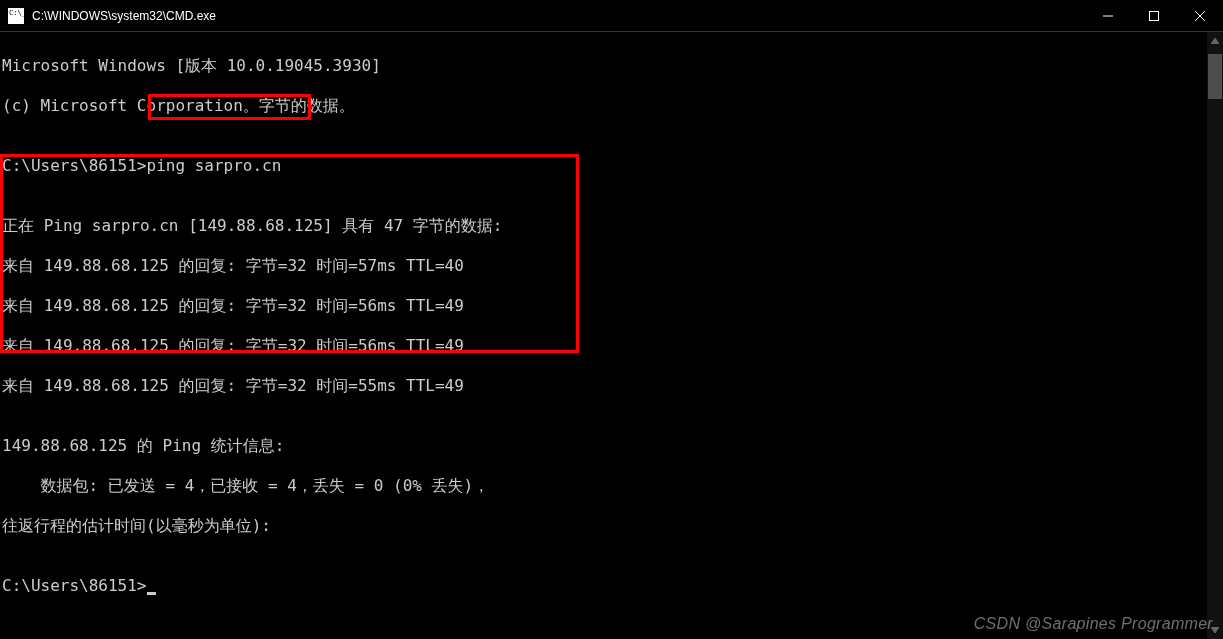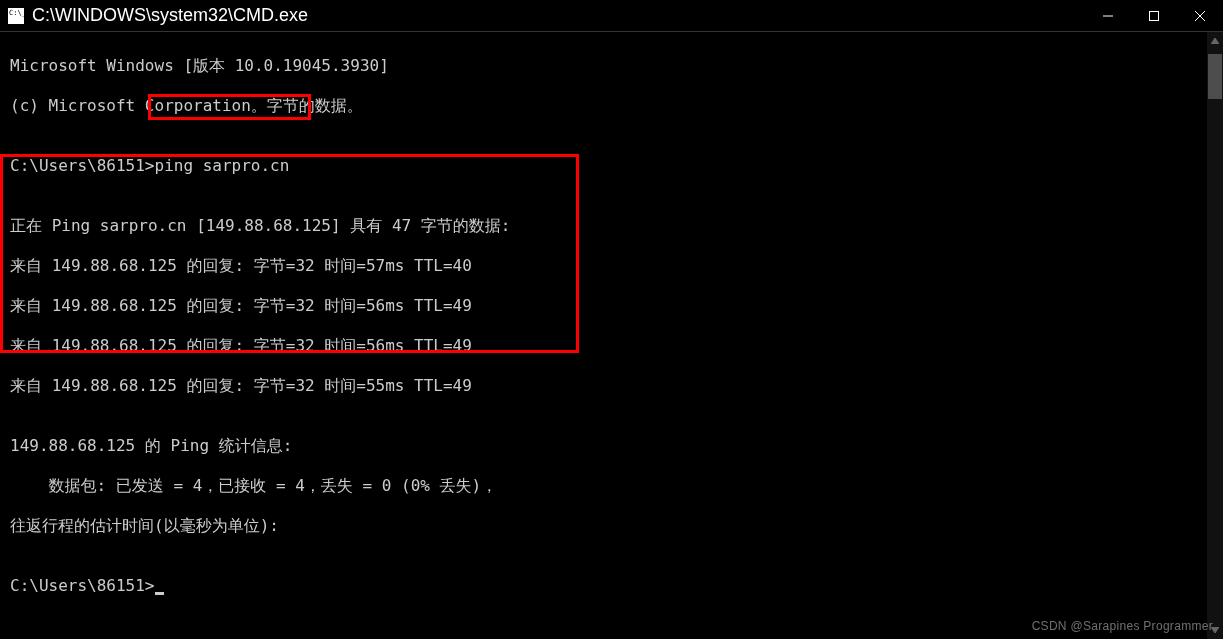--- a/index.html
+++ b/index.html
@@ -36,21 +36,21 @@
       position: absolute;
       font-size: 7px;
       color: #000;
       top: 2px;
       left: 1px;
       line-height: 6px;
       font-family: monospace;
     }
     .title-text {
       color: #fff;
-      font-size: 18px;
+      font-size: 12px;
       font-family: "Segoe UI", sans-serif;
     }
     .window-controls {
       display: flex;
       height: 100%;
     }
     .win-btn {
       width: 46px;
       height: 32px;
       display: flex;
@@ -61,21 +61,21 @@
     }
     .win-btn svg { stroke: #fff; fill: none; stroke-width: 1; }
     .terminal {
       padding: 4px 0 0 2px;
       color: #ccc;
       font-size: 16px;
       line-height: 20px;
       white-space: pre;
       position: relative;
     }
-    .term-line { display: block; margin-left: 8px; }
+    .term-line { display: block; }
     .box-red-1 {
       position: absolute;
       border: 3px solid #ff0000;
       pointer-events: none;
     }
     .box-red-2 {
       position: absolute;
       border: 3px solid #ff0000;
       pointer-events: none;
     }
@@ -85,23 +85,24 @@
       height: 3px;
       background: #ccc;
       vertical-align: bottom;
       margin-bottom: 1px;
     }
     .watermark {
       position: absolute;
       bottom: 6px;
       right: 10px;
       color: rgba(200,200,200,0.55);
-      font-size: 12px;
+      font-size: 16px;
       font-family: "Segoe UI", Arial, sans-serif;
       letter-spacing: 0.3px;
+      font-style: italic;
     }
     .scrollbar {
       position: absolute;
       right: 0;
       top: 32px;
       width: 16px;
       height: 607px;
       background: #111;
     }
     .scroll-thumb {

